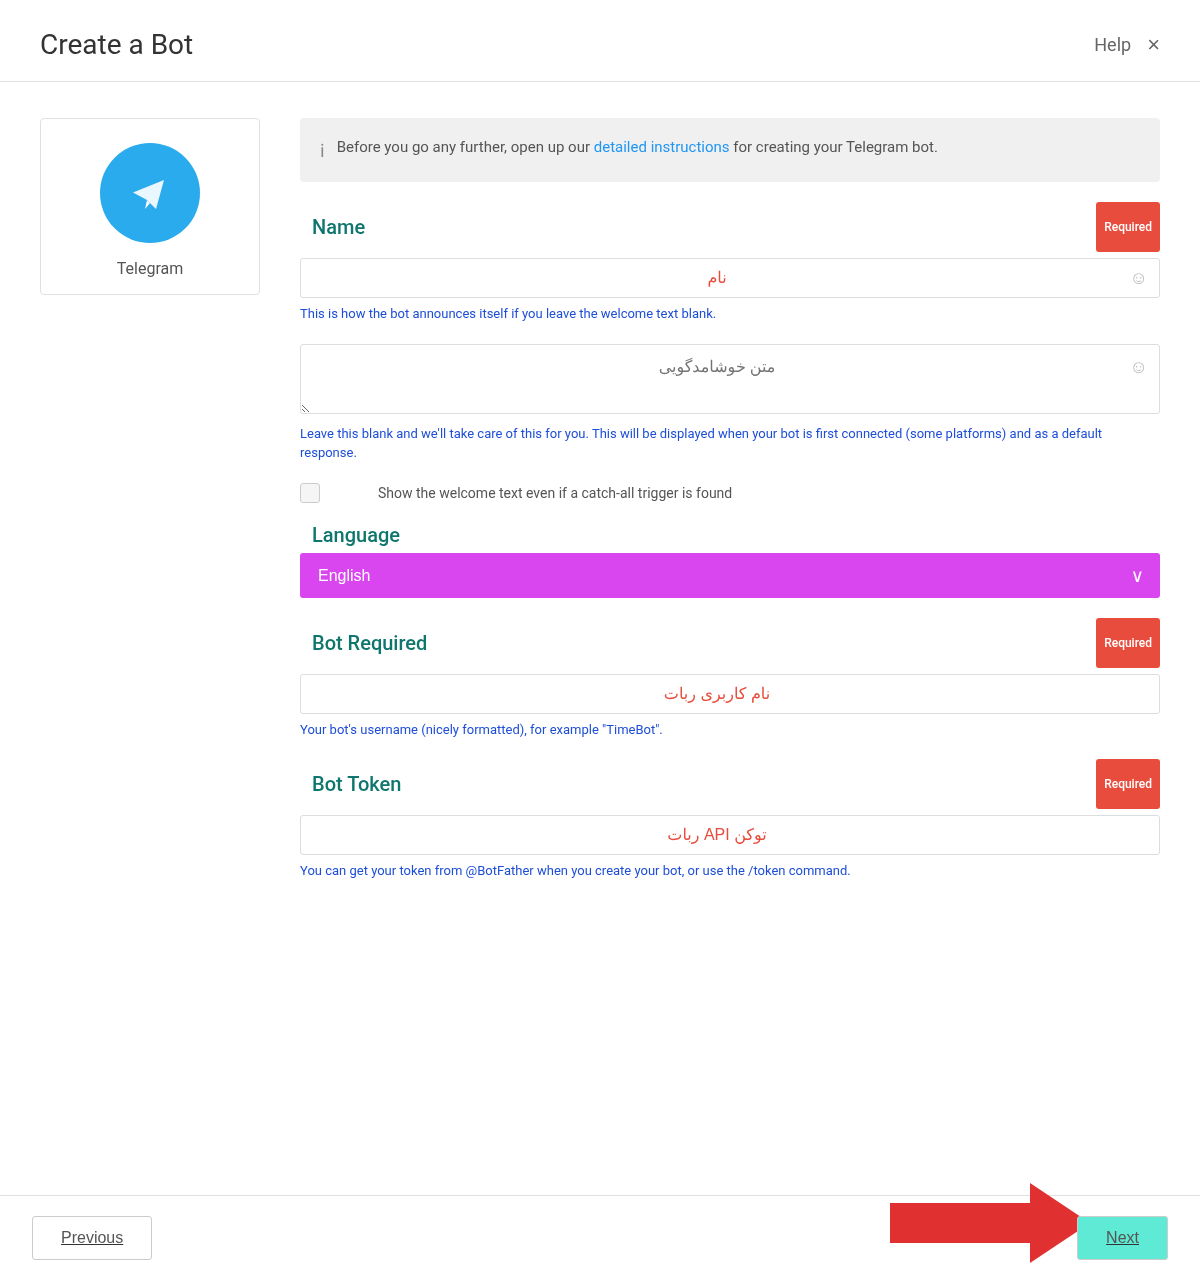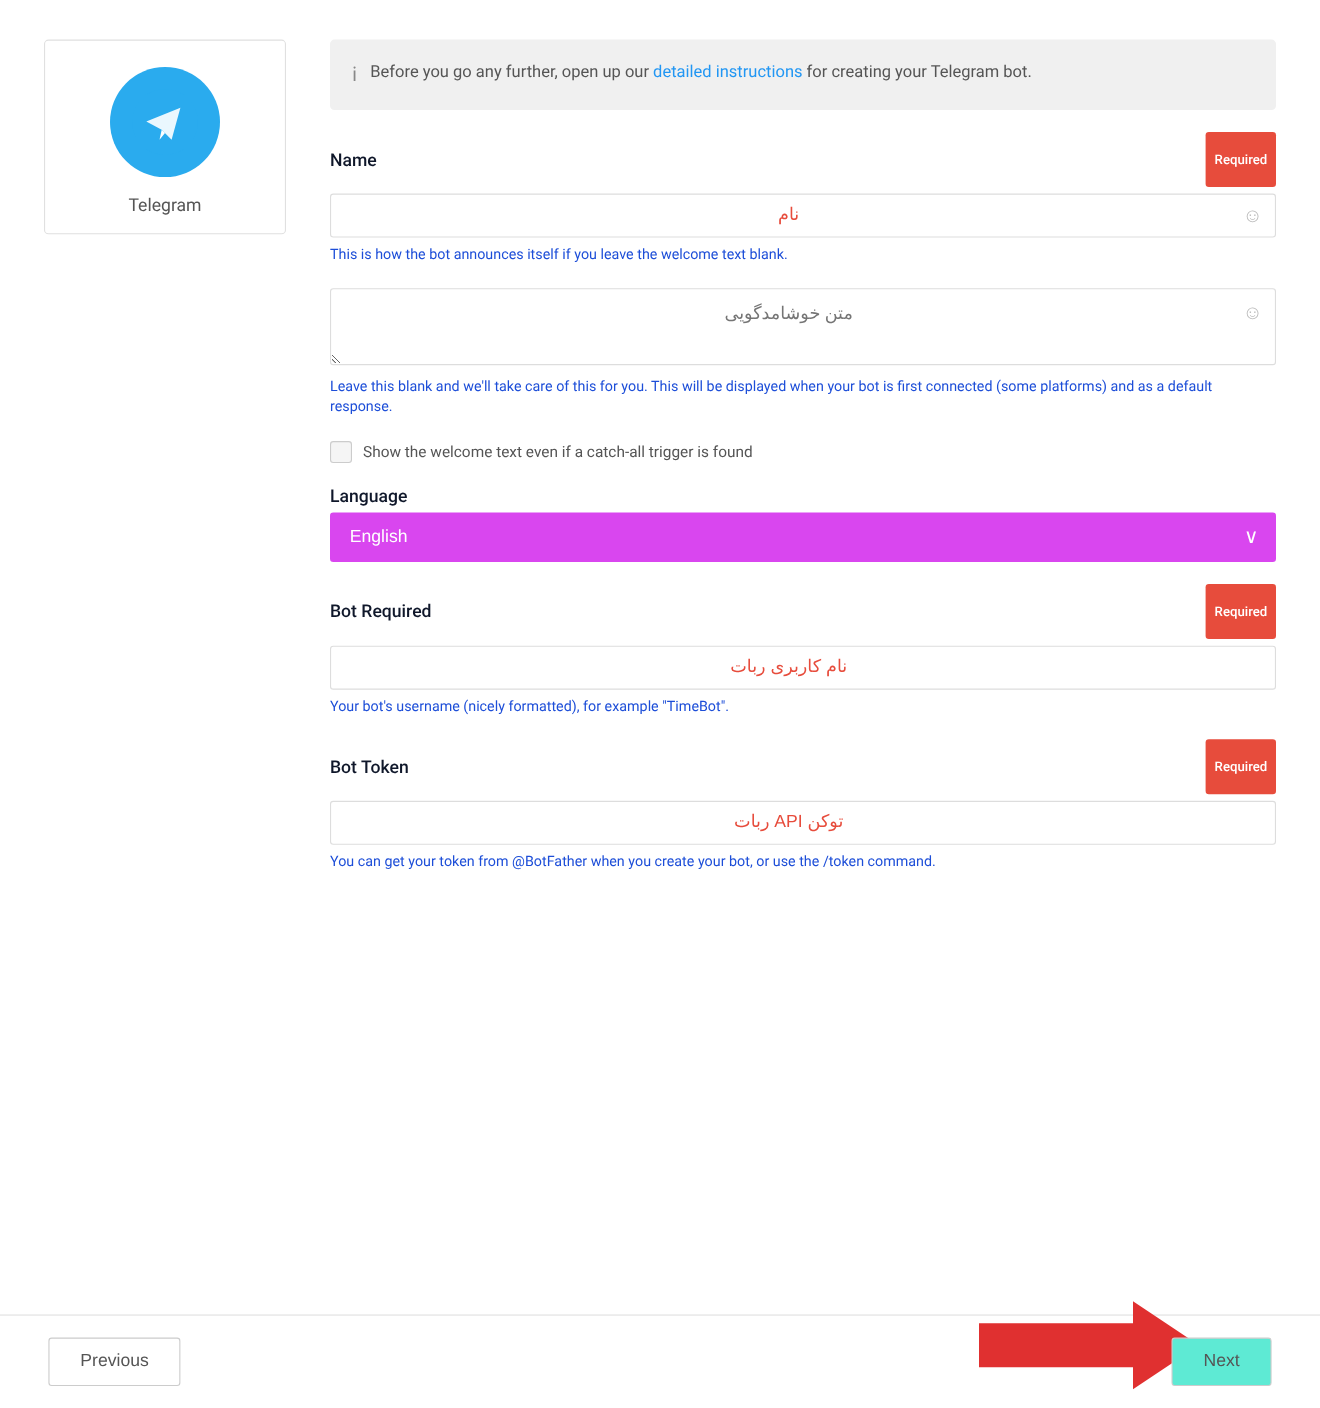--- a/index.html
+++ b/index.html
@@ -137,23 +137,24 @@
       gap: 6px;
     }
 
     .field-label-row {
       display: flex;
       justify-content: space-between;
       align-items: center;
     }
 
     .field-label {
-      font-size: 16px;
+      font-size: 20px;
       font-weight: 500;
-      color: #0f172a;
+      color: #0f766e;
+      margin-left: 12px;
     }
 
     .required-badge {
       background: #e74c3c;
       color: #fff;
       font-size: 12px;
       padding: 18px 8px;
       border-radius: 3px;
       font-weight: 500;
     }
@@ -236,20 +237,21 @@
       border-radius: 3px;
       background: #f5f5f5;
       flex-shrink: 0;
       cursor: pointer;
     }
 
     .checkbox-label {
       font-size: 14px;
       color: #555;
       cursor: pointer;
+      margin-left: 48px;
     }
 
     .select-dropdown {
       width: 100%;
       background: #d946ef;
       color: #fff;
       border: none;
       border-radius: 3px;
       padding: 14px 18px;
       font-size: 16px;
@@ -268,25 +270,26 @@
       right: 16px;
       top: 50%;
       transform: translateY(-50%);
       color: #fff;
       font-size: 18px;
       pointer-events: none;
     }
 
     .dialog-footer {
       border-top: 1px solid #e0e0e0;
-      padding: 20px 44px;
+      padding: 20px 32px;
       display: flex;
       justify-content: space-between;
       align-items: flex-end;
       position: relative;
+      text-decoration: underline;
     }
 
     .prev-button {
       background: #fff;
       border: 1px solid #ccc;
       border-radius: 3px;
       padding: 12px 28px;
       font-size: 16px;
       color: #555;
       cursor: pointer;
@@ -314,20 +317,27 @@
     .arrow-svg {
       width: 200px;
       height: 90px;
     }
   </style>
 </head>
 <body>
 
 <div class="dialog">
 
+  <div class="dialog-header">
+    <h1 class="dialog-title">Create a Bot</h1>
+    <div class="dialog-header-actions">
+      <a class="help-link">Help</a>
+      <button class="close-btn">×</button>
+    </div>
+  </div>
 
   <div class="dialog-body">
 
     <div class="sidebar">
       <div class="platform-card">
         <div class="platform-icon">
 
           <svg viewBox="0 0 60 60" fill="none" xmlns="http://www.w3.org/2000/svg">
             <circle cx="30" cy="30" r="30" fill="#2aabee"></circle>
             <path d="M13 29.5L44 17L36 46L27 37L13 29.5Z" fill="white" opacity="0.9"></path>

